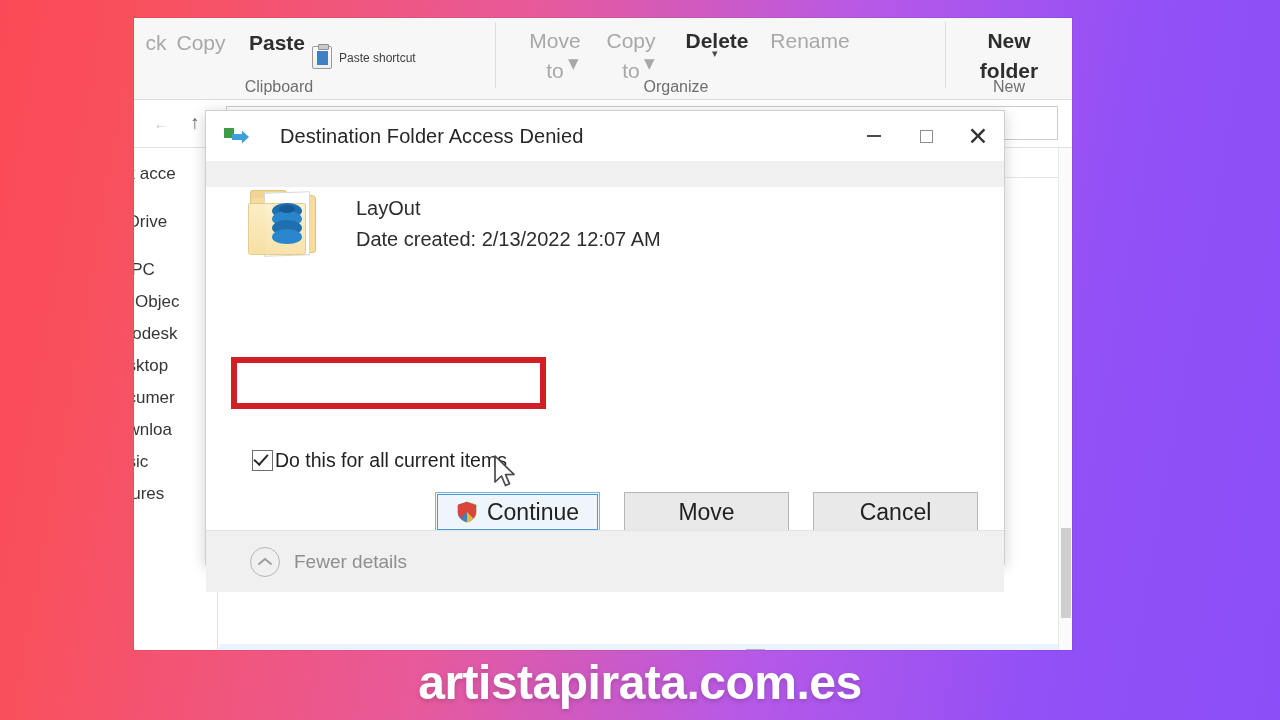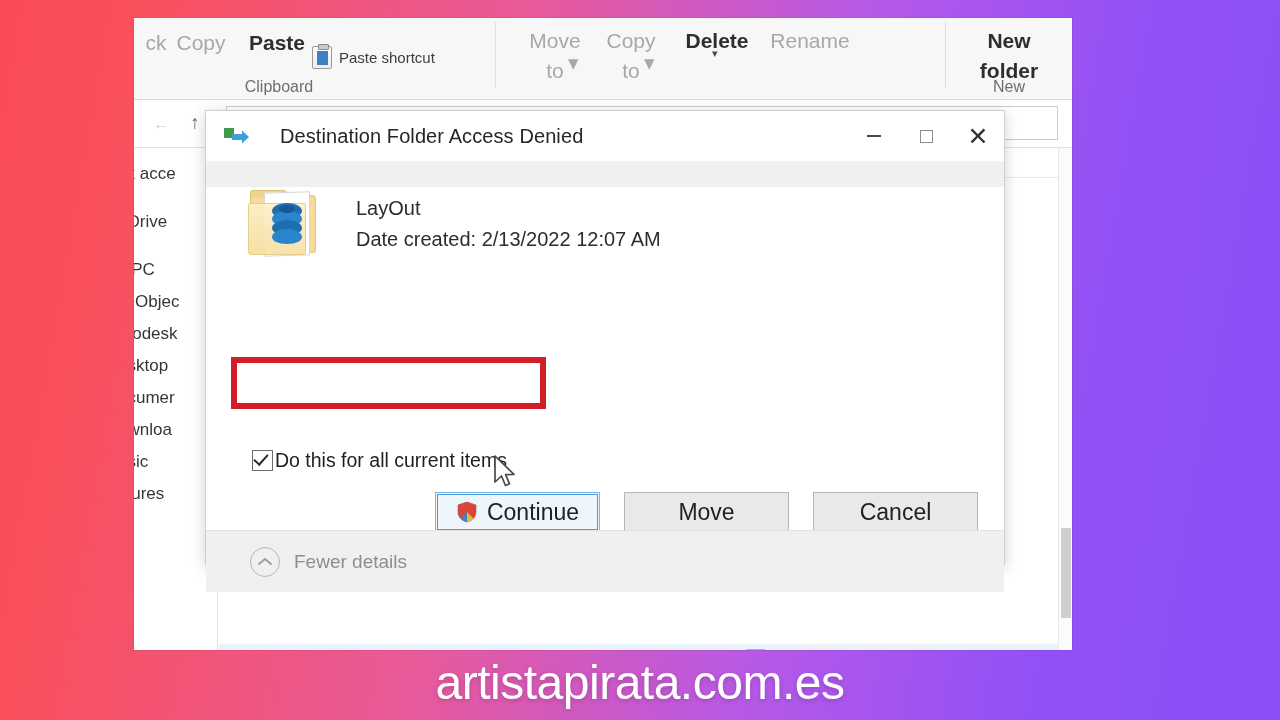--- a/index.html
+++ b/index.html
@@ -56,21 +56,21 @@
     font-size: 21px;
     color: #4a4a4a;
     line-height: 1.45;
     text-align: center;
     white-space: nowrap;
   }
   .rb-item.dim { color: #a8a8a8; }
   .paste-shortcut-row {
     position: absolute;
     display: flex; align-items: center; gap: 7px;
-    font-size: 15px; color: #3d3d3d;
+    font-size: 12px; color: #3d3d3d;
   }
   .ps-icon {
     width: 20px; height: 23px;
     border: 1.4px solid #9a9a9a;
     border-radius: 2px;
     background: linear-gradient(#fdfdfd, #ededed);
     position: relative;
   }
   .ps-icon::before {
     content: "";
@@ -382,21 +382,21 @@
 
   
   #cursor { position: absolute; left: 493px; top: 455px; pointer-events: none; }
 
   
   #watermark {
     position: absolute;
     left: 0; right: 0; bottom: 10px;
     text-align: center;
     font-size: 48px;
-    font-weight: normal;
+    font-weight: bold;
     color: #ffffff;
     letter-spacing: -0.5px;
     text-shadow: 0 2px 5px rgba(0,0,0,0.18);
   }
 </style>
 </head>
 <body>
 
 <div id="root">
 
@@ -419,20 +419,21 @@
       <div class="ribbon-group" style="left:362px; width:450px;">
         <div class="rb-item dim" style="left:22px; top:8px; width:74px; white-space:pre-line;">Move
 to</div>
         <span class="rb-item dim" style="left:72px; top:30px;">▾</span>
         <div class="rb-item dim" style="left:98px; top:8px; width:74px; white-space:pre-line;">Copy
 to</div>
         <span class="rb-item dim" style="left:148px; top:30px;">▾</span>
         <div class="rb-item" style="left:180px; top:8px; width:82px; color:#2e2e2e; font-weight:bold;">Delete</div>
         <span class="rb-item" style="left:216px; top:28px; font-size:11px; color:#4a4a4a;">▾</span>
         <div class="rb-item dim" style="left:268px; top:8px; width:92px;">Rename</div>
+        <div class="grp-label" style="left:0; width:360px;">Organize</div>
         <div class="grp-sep" style="left:449px;"></div>
       </div>
 
       <div class="ribbon-group" style="left:812px; width:126px;">
         <div class="rb-item" style="left:14px; top:8px; width:98px; white-space:pre-line; color:#2e2e2e; font-weight:bold;">New
 folder</div>
         <div class="grp-label" style="left:0; width:126px;">New</div>
       </div>
     </div>
 

